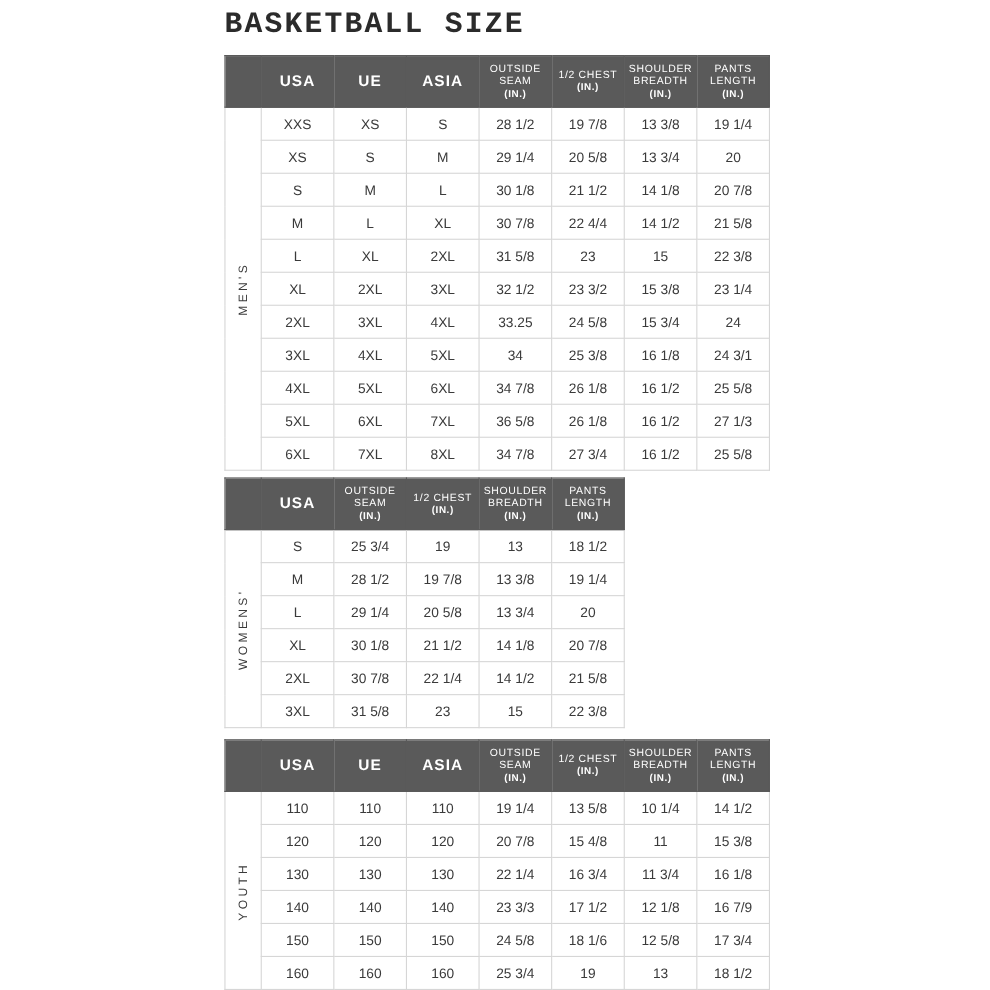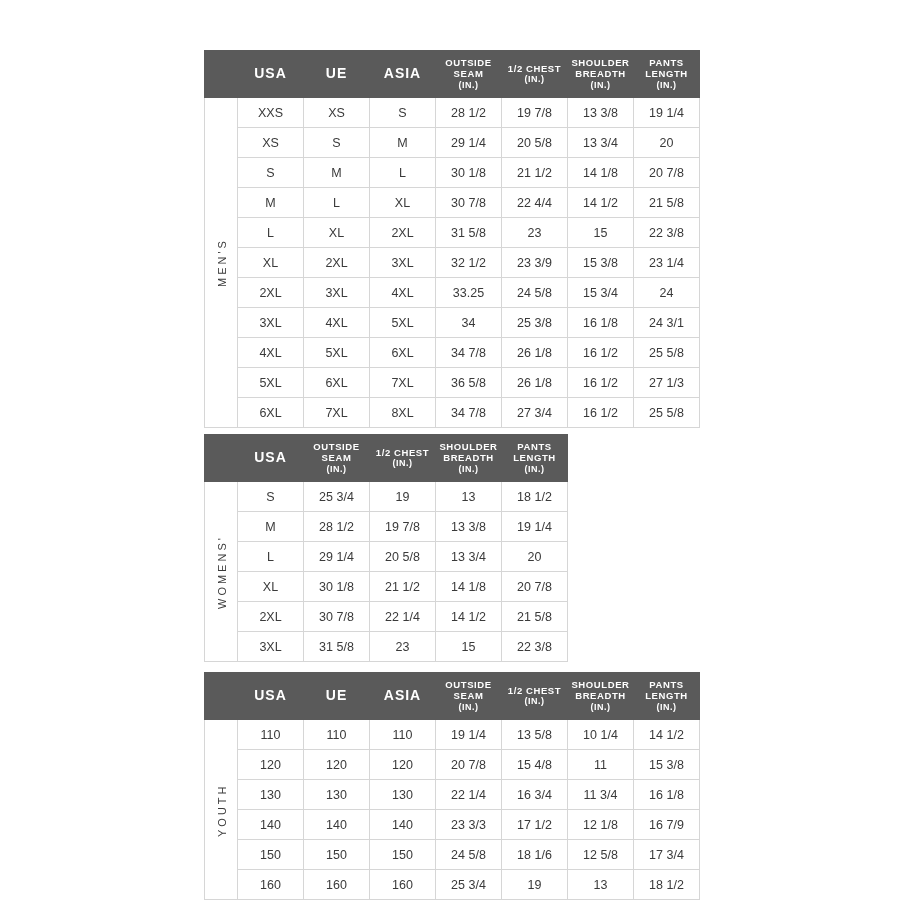--- a/index.html
+++ b/index.html
@@ -54,21 +54,21 @@
   thead th .hdr-main {
     display: block;
     font-size: 14px;
     font-weight: bold;
     letter-spacing: 1px;
     text-align: center;
   }
   thead th .hdr-small {
     display: block;
     font-size: 9.5px;
-    font-weight: bold;
+    font-weight: normal;
     letter-spacing: 0.6px;
   }
   thead th .hdr-unit {
     display: block;
     font-size: 9px;
     font-weight: bold;
     letter-spacing: 0.5px;
   }
   td.body-cell {
     height: 29px;
@@ -89,20 +89,21 @@
   
   #table-mens { left: 204px; top: 50px; }
   #table-womens { left: 204px; top: 434px; }
   #table-youth { left: 204px; top: 672px; }
 </style>
 </head>
 <body>
 
 <div class="page">
 
+  <div class="title">BASKETBALL SIZE</div>
 
   <table class="size-table" id="table-mens">
       <colgroup>
         <col style="width: 33px;">
         <col style="width: 66px;">
         <col style="width: 66px;">
         <col style="width: 66px;">
         <col style="width: 66px;">
         <col style="width: 66px;">
         <col style="width: 66px;">
@@ -183,21 +184,21 @@
           <td class="body-cell">31 5/8</td>
           <td class="body-cell">23</td>
           <td class="body-cell">15</td>
           <td class="body-cell">22 3/8</td>
         </tr>
         <tr>
           <td class="body-cell">XL</td>
           <td class="body-cell">2XL</td>
           <td class="body-cell">3XL</td>
           <td class="body-cell">32 1/2</td>
-          <td class="body-cell">23 3/9</td>
+          <td class="body-cell">23 3/2</td>
           <td class="body-cell">15 3/8</td>
           <td class="body-cell">23 1/4</td>
         </tr>
         <tr>
           <td class="body-cell">2XL</td>
           <td class="body-cell">3XL</td>
           <td class="body-cell">4XL</td>
           <td class="body-cell">33.25</td>
           <td class="body-cell">24 5/8</td>
           <td class="body-cell">15 3/4</td>

